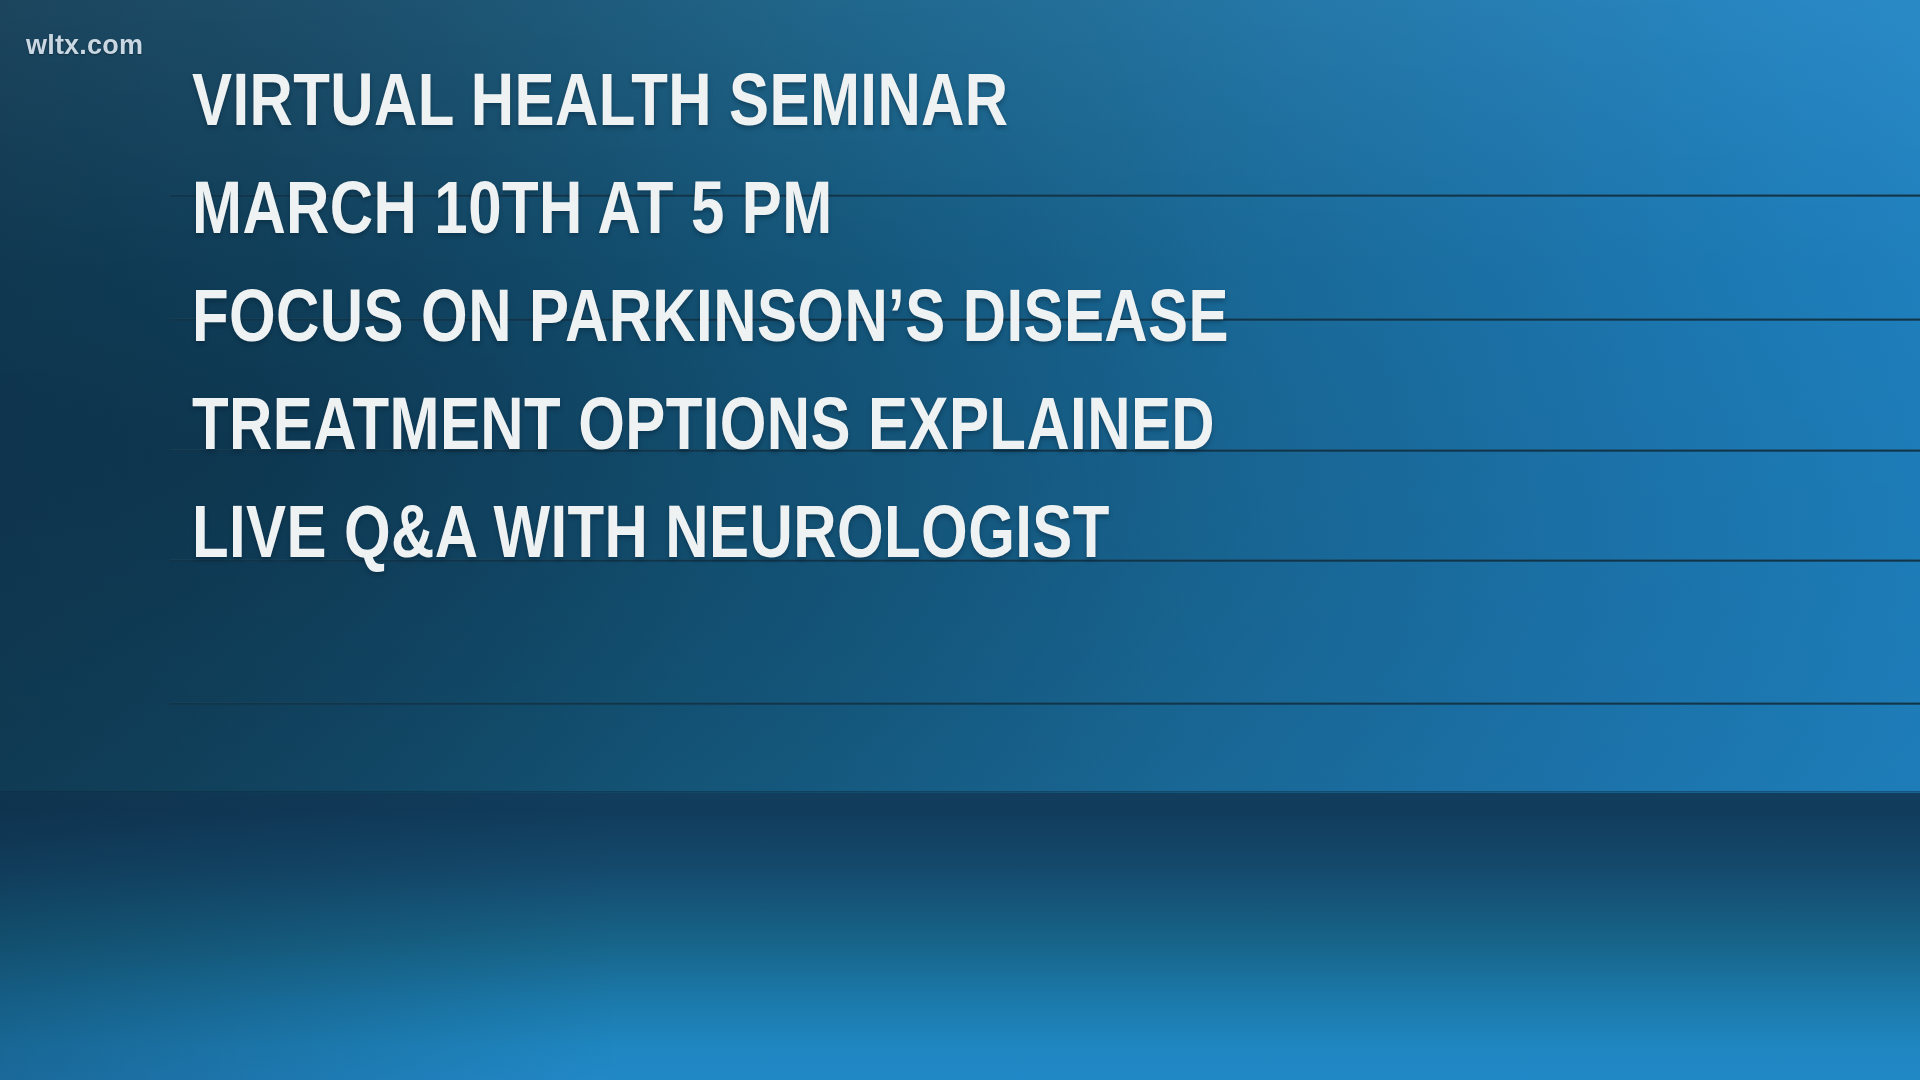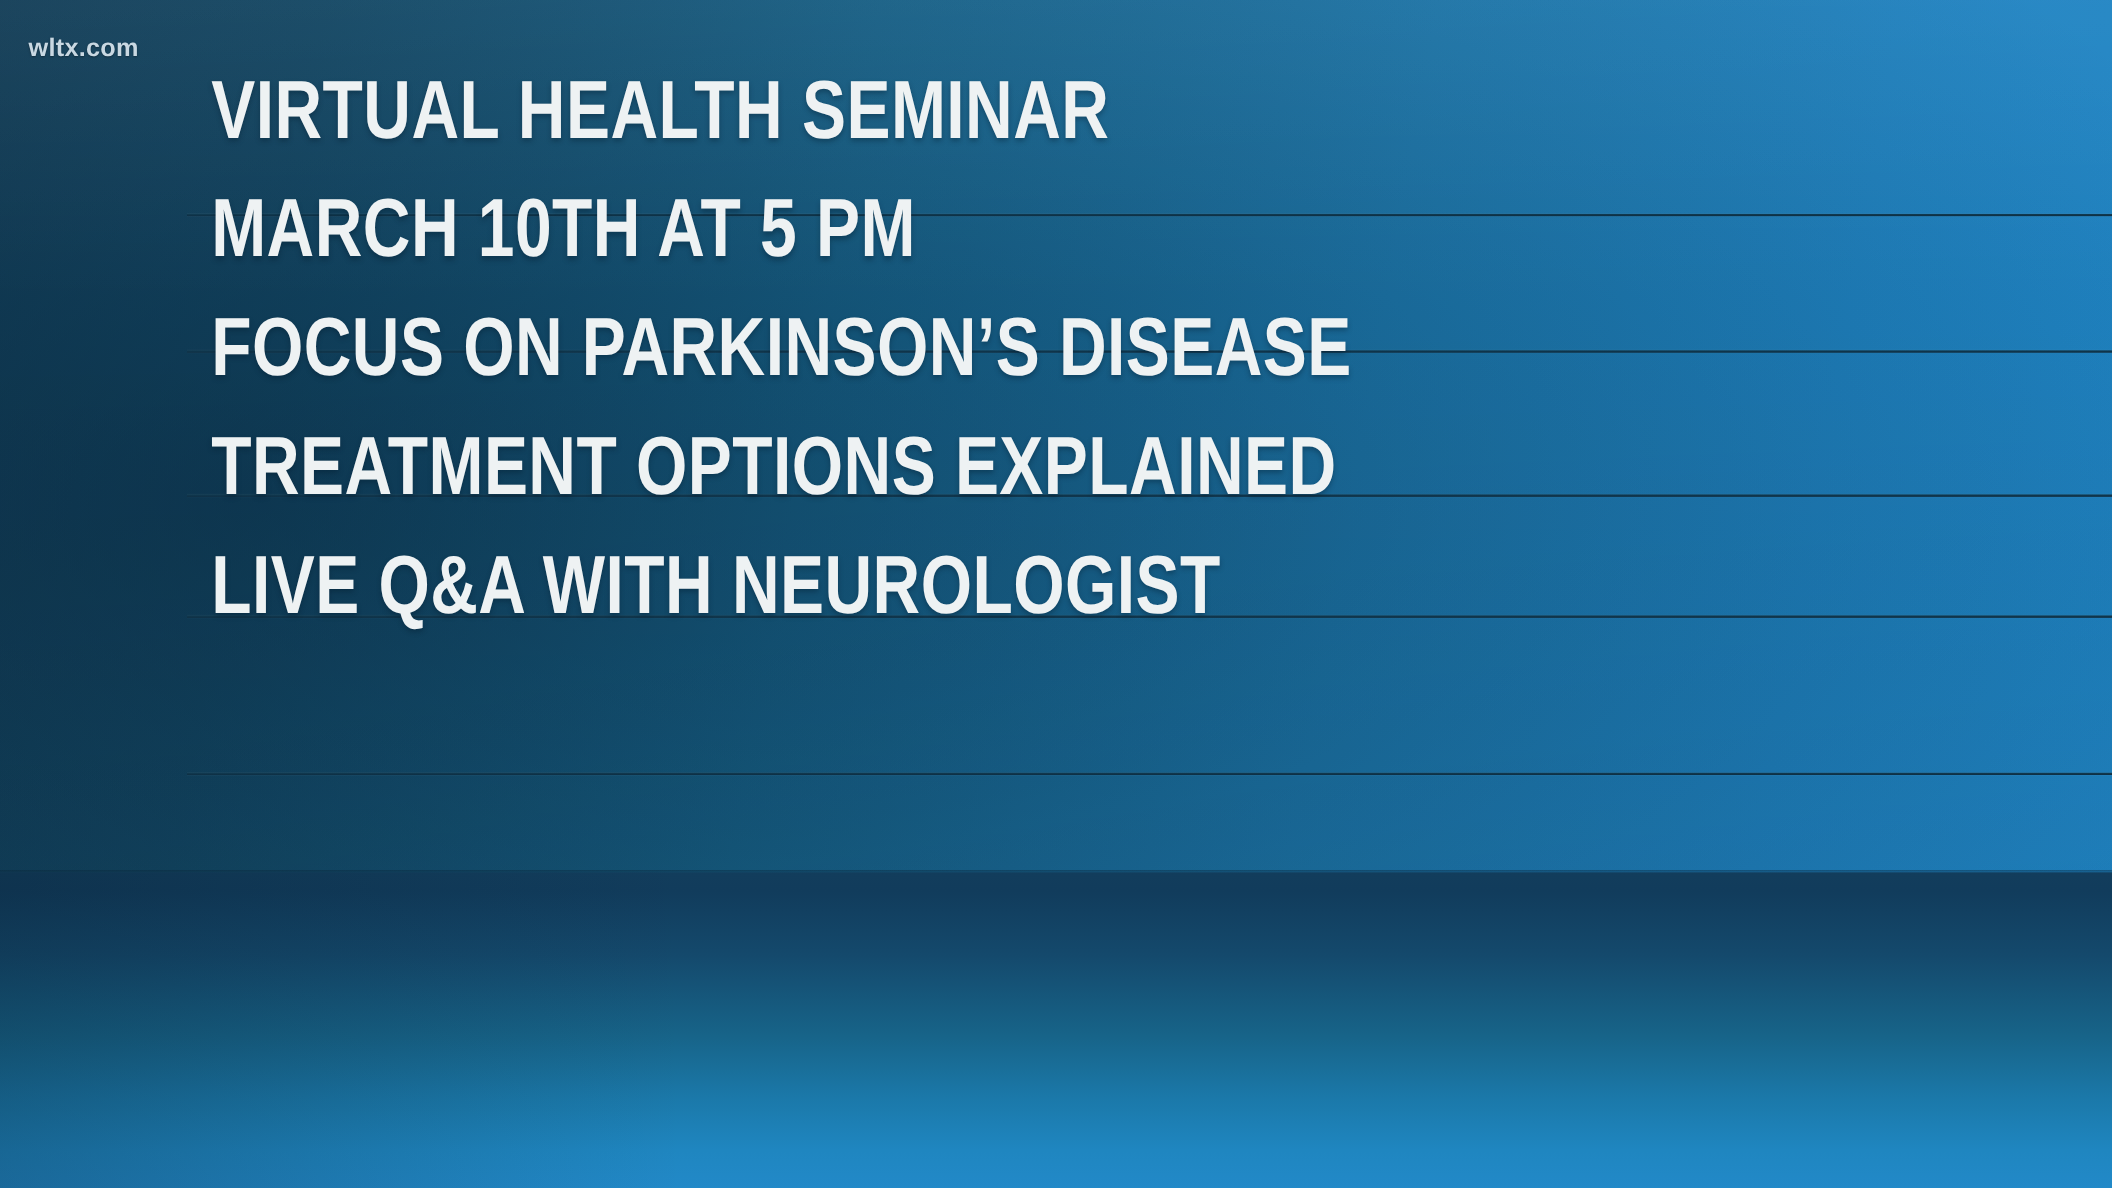--- a/index.html
+++ b/index.html
@@ -73,21 +73,21 @@
     width: 620px;
     height: 287px;
     background: linear-gradient(90deg, rgba(8,30,48,0.30) 0%, rgba(8,30,48,0.0) 100%);
   }
 
   
   .watermark {
     position: absolute;
     left: 26px;
     top: 30px;
-    font-size: 23px;
+    font-size: 27px;
     font-weight: 700;
     letter-spacing: 0.2px;
     color: #c9d8e2;
     text-shadow: 0 1px 2px rgba(0,0,0,0.35);
   }
 
   
   .stack {
     position: absolute;
     left: 0;

